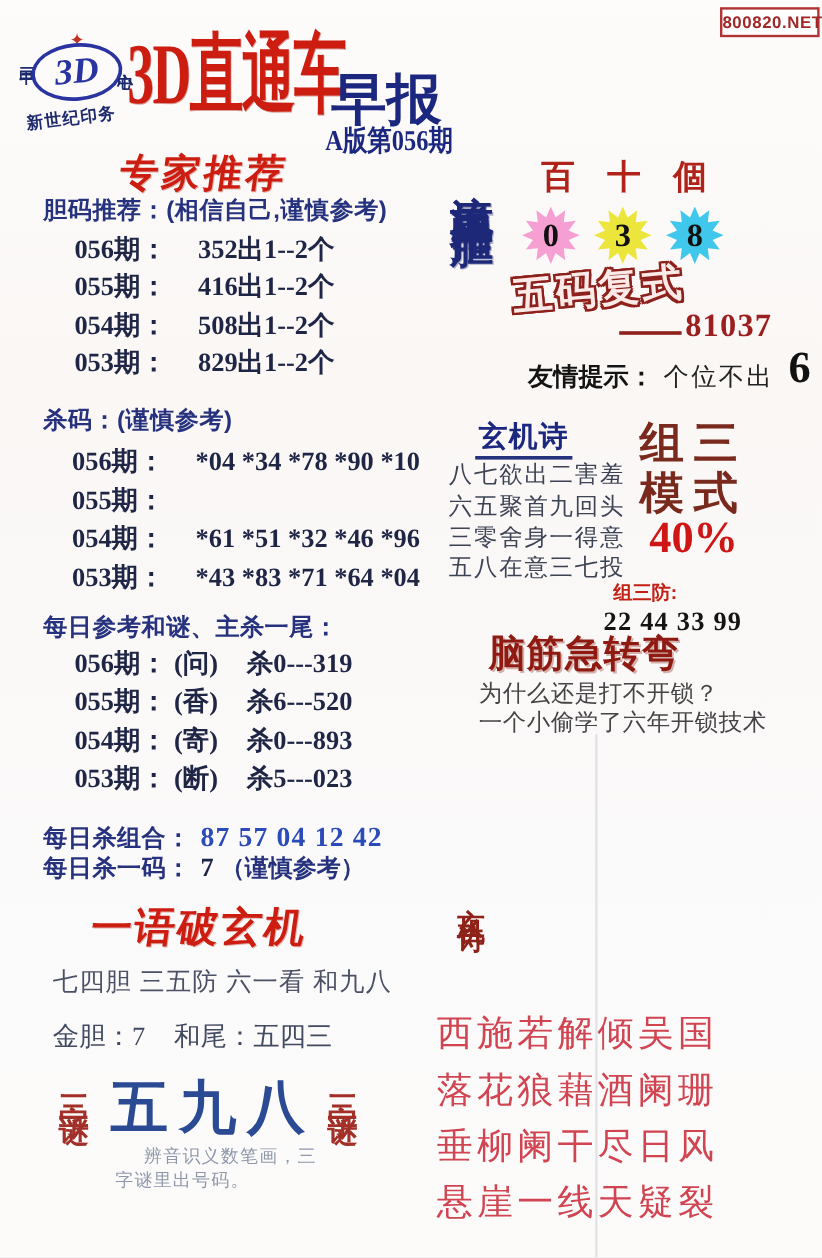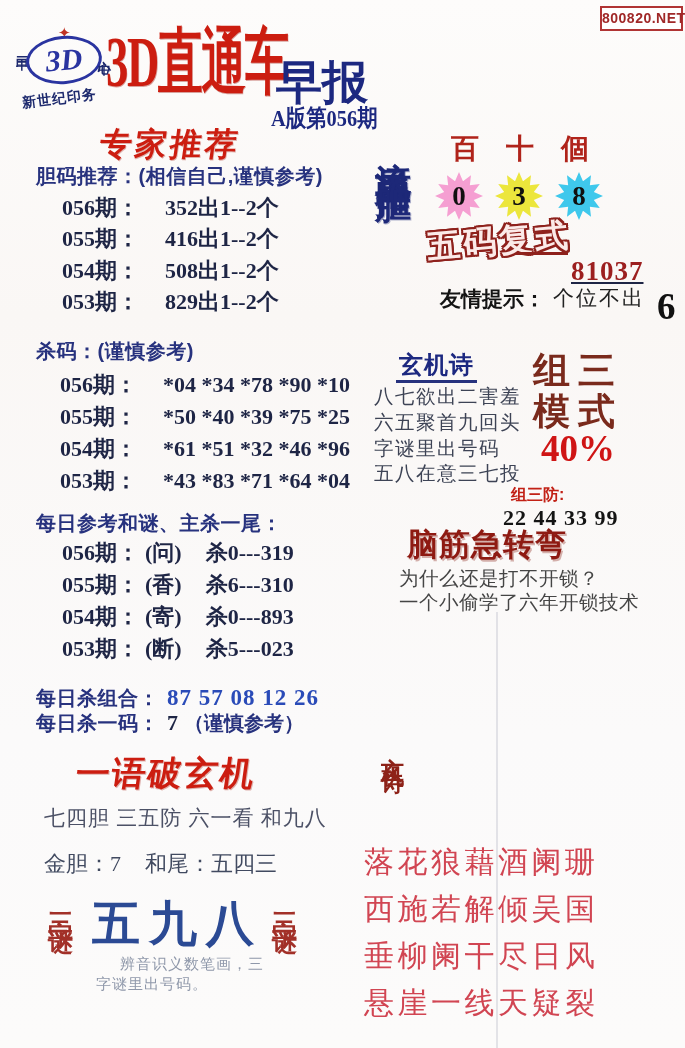--- a/index.html
+++ b/index.html
@@ -102,24 +102,24 @@
       19.1% 41.7%, 6.7% 25%, 27.4% 27.4%, 25% 6.7%, 41.7% 19.1%, 50% 0%, 58.3% 19.1%,
       75% 6.7%, 72.6% 27.4%, 93.3% 25%, 80.9% 41.7%);
   }
   .star span { font:bold 27px/1 "Liberation Serif", serif; color:#101010; }
   .wuma-label {
     left:427px; top:224px; font:bold 33px/1 "Liberation Sans", sans-serif; letter-spacing:3px;
     color:#fbeae8; transform:rotate(-5deg);
     text-shadow:-2px -2px 0 #8e211c, 2px -2px 0 #8e211c, -2px 2px 0 #8e211c, 2px 2px 0 #8e211c,
       -2px 0 0 #8e211c, 2px 0 0 #8e211c, 0 -2px 0 #8e211c, 0 2px 0 #8e211c;
   }
-  .wuma-val { left:516px; top:258px; display:flex; align-items:flex-start;text-decoration:underline; }
+  .wuma-val { left:516px; top:258px; display:flex; align-items:flex-end; }
   .wuma-dash { display:inline-block; width:52px; border-bottom:3px solid #8e211c; transform:translateY(-6px); margin-right:3px; }
   .wuma-num { font:bold 27px/1 "Liberation Serif", serif; color:#9c1f1f; letter-spacing:1px; }
-  .tip { left:440px; top:288px; display:flex; align-items:flex-start; }
+  .tip { left:440px; top:288px; display:flex; align-items:flex-end; }
   .tip .lab { font:bold 21px/1 "Liberation Sans", sans-serif; color:#141414; }
   .tip .txt { font:21px/1 "Liberation Serif", serif; color:#222; margin-left:8px; letter-spacing:2px; }
   .tip .num { font:bold 37px/1 "Liberation Serif", serif; color:#111; margin-left:12px; }
 
   .xjs-title {
     left:396px; top:353px; font:bold 24px/1 "Liberation Sans", sans-serif; color:#1c2880;
     border-bottom:3px solid #27327e; padding:0 3px 3px 3px; letter-spacing:1px;
   }
   .xjs-lines { left:374px; top:384px; font:19.5px/25.8px "Liberation Serif", serif; color:#3d4355; letter-spacing:1.5px; }
   .zusan-words { left:533px; top:350px; font:bold 37px/41px "Liberation Serif", serif; color:#7a2a1c; letter-spacing:8px; }
@@ -183,56 +183,55 @@
 
   <div class="abs blue-head shama-head">
     <span>杀码：</span><span>(谨慎参考)</span>
   </div>
   <div class="abs row r-s0">
     <span class="issue">056期：</span>
     <span>*04 *34 *78 *90 *10</span>
   </div>
   <div class="abs row r-s1">
     <span class="issue">055期：</span>
-    <span>*50 *40 *39 *75 *25</span>
   </div>
   <div class="abs row r-s2">
     <span class="issue">054期：</span>
     <span>*61 *51 *32 *46 *96</span>
   </div>
   <div class="abs row r-s3">
     <span class="issue">053期：</span>
     <span>*43 *83 *71 *64 *04</span>
   </div>
 
   <div class="abs blue-head daily-head">每日参考和谜、主杀一尾：</div>
   <div class="abs row daily-row r-m0">
     <span class="issue">056期：</span>
     <span class="riddle">(问)</span>
     <span>杀0---319</span>
   </div>
   <div class="abs row daily-row r-m1">
     <span class="issue">055期：</span>
     <span class="riddle">(香)</span>
-    <span>杀6---310</span>
+    <span>杀6---520</span>
   </div>
   <div class="abs row daily-row r-m2">
     <span class="issue">054期：</span>
     <span class="riddle">(寄)</span>
     <span>杀0---893</span>
   </div>
   <div class="abs row daily-row r-m3">
     <span class="issue">053期：</span>
     <span class="riddle">(断)</span>
     <span>杀5---023</span>
   </div>
 
   <div class="abs combo-line">
     <span class="blue-head">每日杀组合：</span>
-    <span class="val">87 57 08 12 26</span>
+    <span class="val">87 57 04 12 42</span>
   </div>
   <div class="abs one-line">
     <span class="blue-head">每日杀一码：</span>
     <span class="val">7</span>
     <span class="note">（谨慎参考）</span>
   </div>
 
   <div class="abs sec-title-red yuyu-title">一语破玄机</div>
   <div class="abs yuyu-l1">七四胆 三五防 六一看 和九八</div>
   <div class="abs yuyu-l2">
@@ -275,40 +274,40 @@
   <div class="abs tip">
     <span class="lab">友情提示：</span>
     <span class="txt">个位不出</span>
     <span class="num">6</span>
   </div>
 
   <div class="abs xjs-title">玄机诗</div>
   <div class="abs xjs-lines">
     <div>八七欲出二害羞</div>
     <div>六五聚首九回头</div>
-    <div>字谜里出号码</div>
+    <div>三零舍身一得意</div>
     <div>五八在意三七投</div>
   </div>
 
   <div class="abs zusan-words">
     <div>组三</div>
     <div>模式</div>
   </div>
   <div class="abs zusan-pct">40%</div>
   <div class="abs fang-label">组三防:</div>
   <div class="abs fang-val">22 44 33 99</div>
 
   <div class="abs nao-title">脑筋急转弯</div>
   <div class="abs nao-q">
     <div>为什么还是打不开锁？</div>
     <div>一个小偷学了六年开锁技术</div>
   </div>
 
   <div class="abs xjsb-vert">玄机诗</div>
   <div class="abs xjsb-lines">
+    <div>西施若解倾吴国</div>
     <div>落花狼藉酒阑珊</div>
-    <div>西施若解倾吴国</div>
     <div>垂柳阑干尽日风</div>
     <div>悬崖一线天疑裂</div>
   </div>
 
   <div class="fold-line"></div>
 </div>
 
 </body></html>

